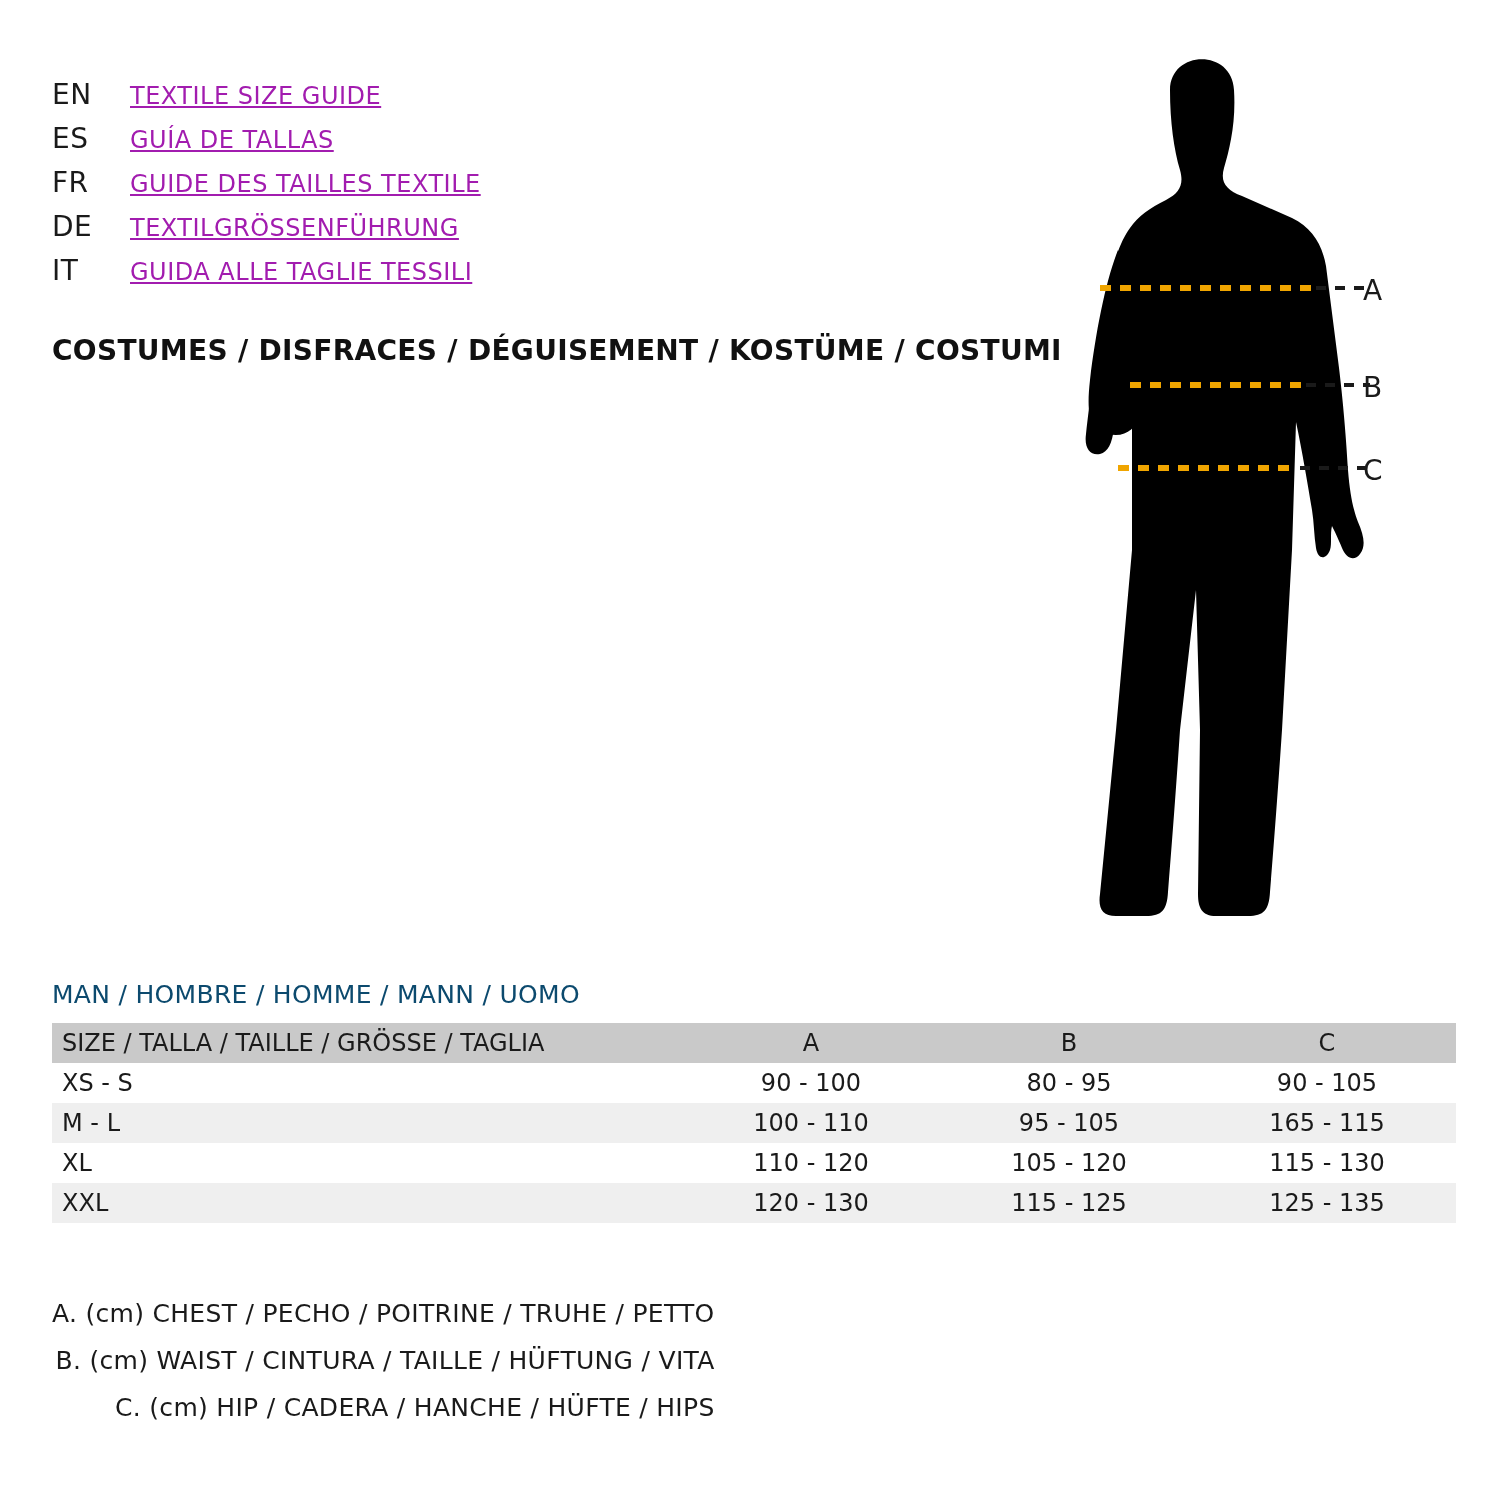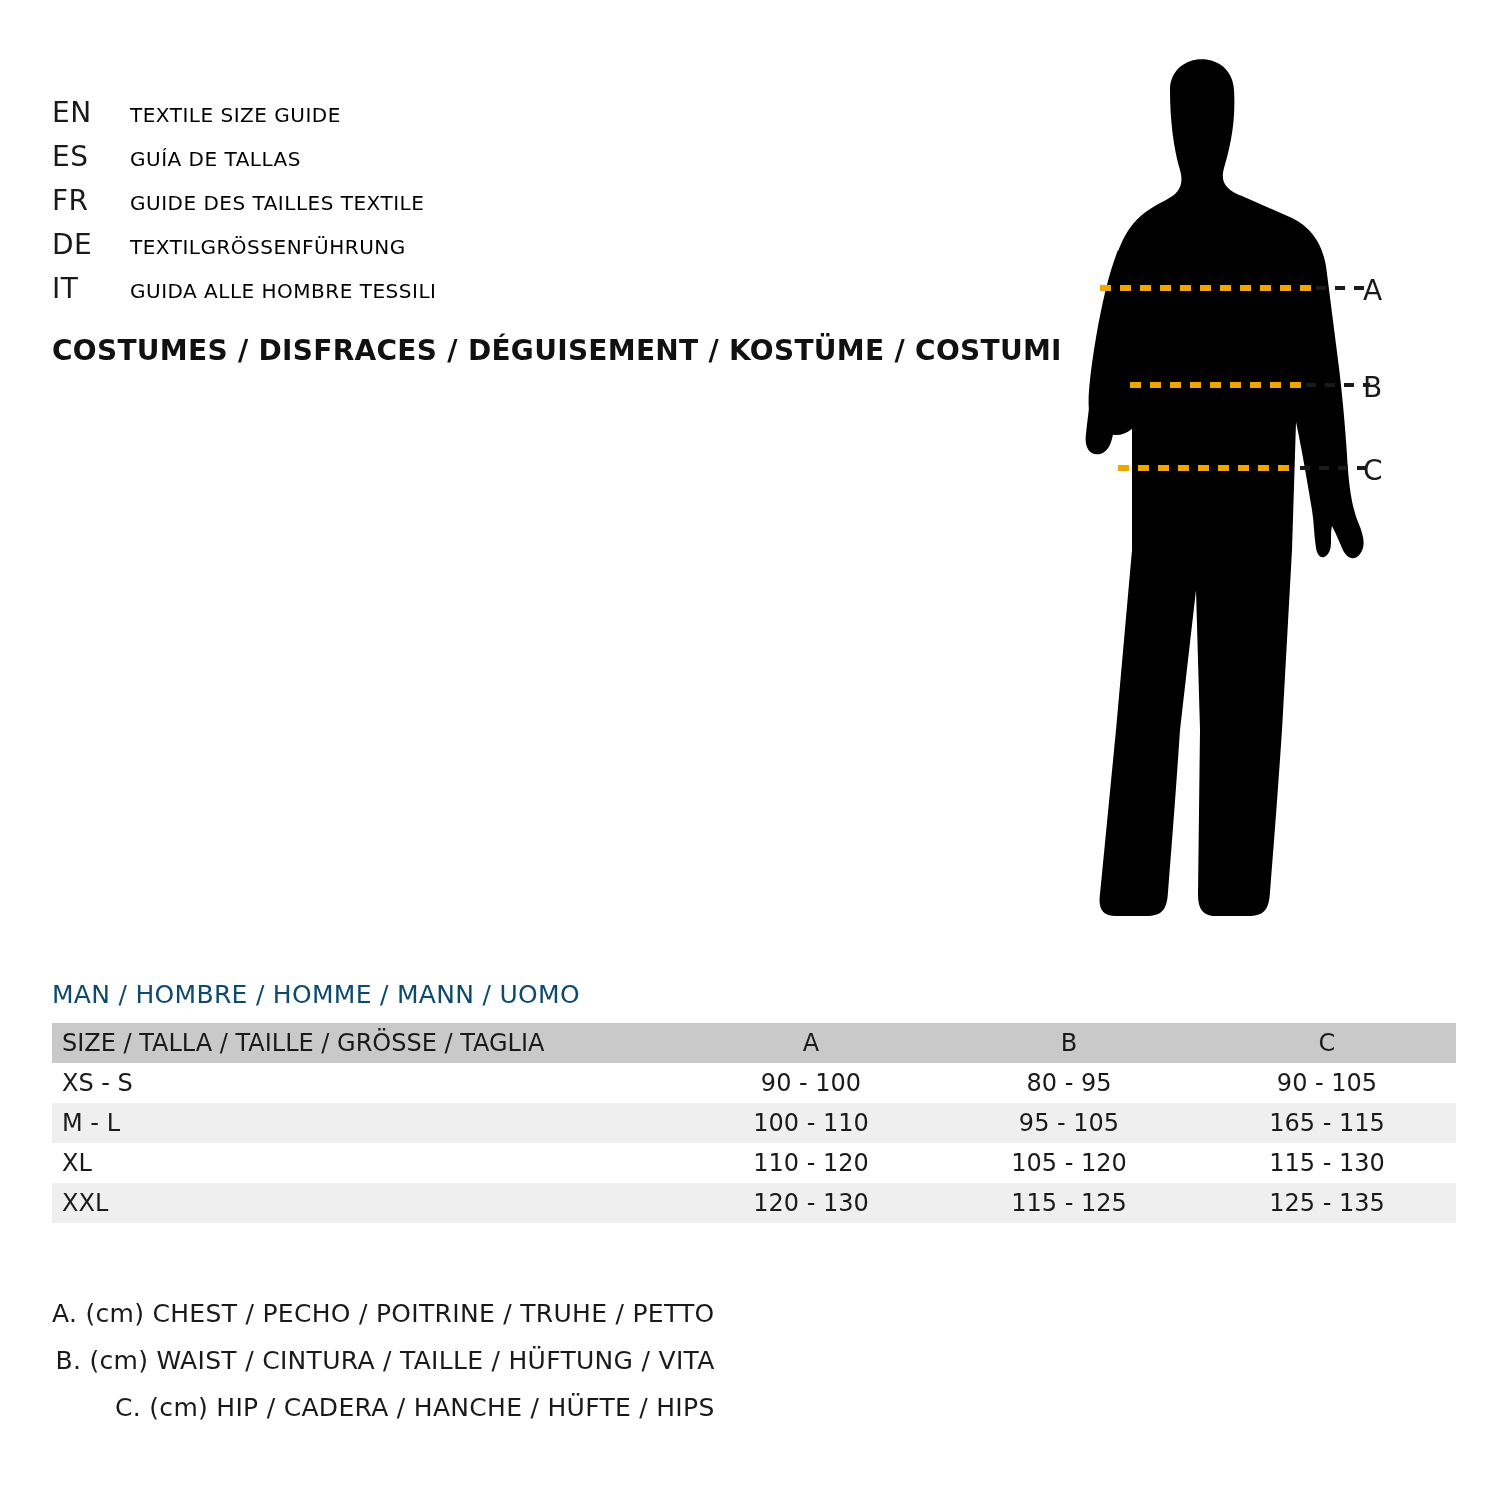--- a/index.html
+++ b/index.html
@@ -13,39 +13,40 @@
     font-family: "DejaVu Sans", "Liberation Sans", sans-serif;
     color: #1a1a1a;
     position: relative;
     overflow: hidden;
   }
 
   
   .lang-block {
     position: absolute;
     left: 52px;
-    top: 96px;
+    top: 78px;
     width: 980px;
   }
   .lang-row {
     display: flex;
     align-items: baseline;
     height: 44px;
   }
   .lang-code {
     width: 78px;
     font-size: 28px;
     letter-spacing: 0.5px;
     color: #1a1a1a;
   }
   .lang-text {
-    font-size: 20px;
+    font-size: 24px;
     letter-spacing: 0.5px;
-    color: #000000;
+    color: #a21caf;
     white-space: nowrap;
+    text-decoration: underline;
   }
 
   .costume-line {
     position: absolute;
     left: 52px;
     top: 334px;
     font-size: 28px;
     font-weight: bold;
     letter-spacing: 0.3px;
     color: #111;
@@ -137,21 +138,21 @@
   <div class="lang-row">
     <span class="lang-code">FR</span>
     <span class="lang-text">GUIDE DES TAILLES TEXTILE</span>
   </div>
   <div class="lang-row">
     <span class="lang-code">DE</span>
     <span class="lang-text">TEXTILGRÖSSENFÜHRUNG</span>
   </div>
   <div class="lang-row">
     <span class="lang-code">IT</span>
-    <span class="lang-text">GUIDA ALLE HOMBRE TESSILI</span>
+    <span class="lang-text">GUIDA ALLE TAGLIE TESSILI</span>
   </div>
 </div>
 
 <div class="costume-line">COSTUMES / DISFRACES / DÉGUISEMENT / KOSTÜME / COSTUMI</div>
 
 <div class="figure-wrap">
   <svg width="420" height="900" viewBox="0 0 420 900" xmlns="http://www.w3.org/2000/svg">
 
     <path fill="#000000" d="
       M 150,60

